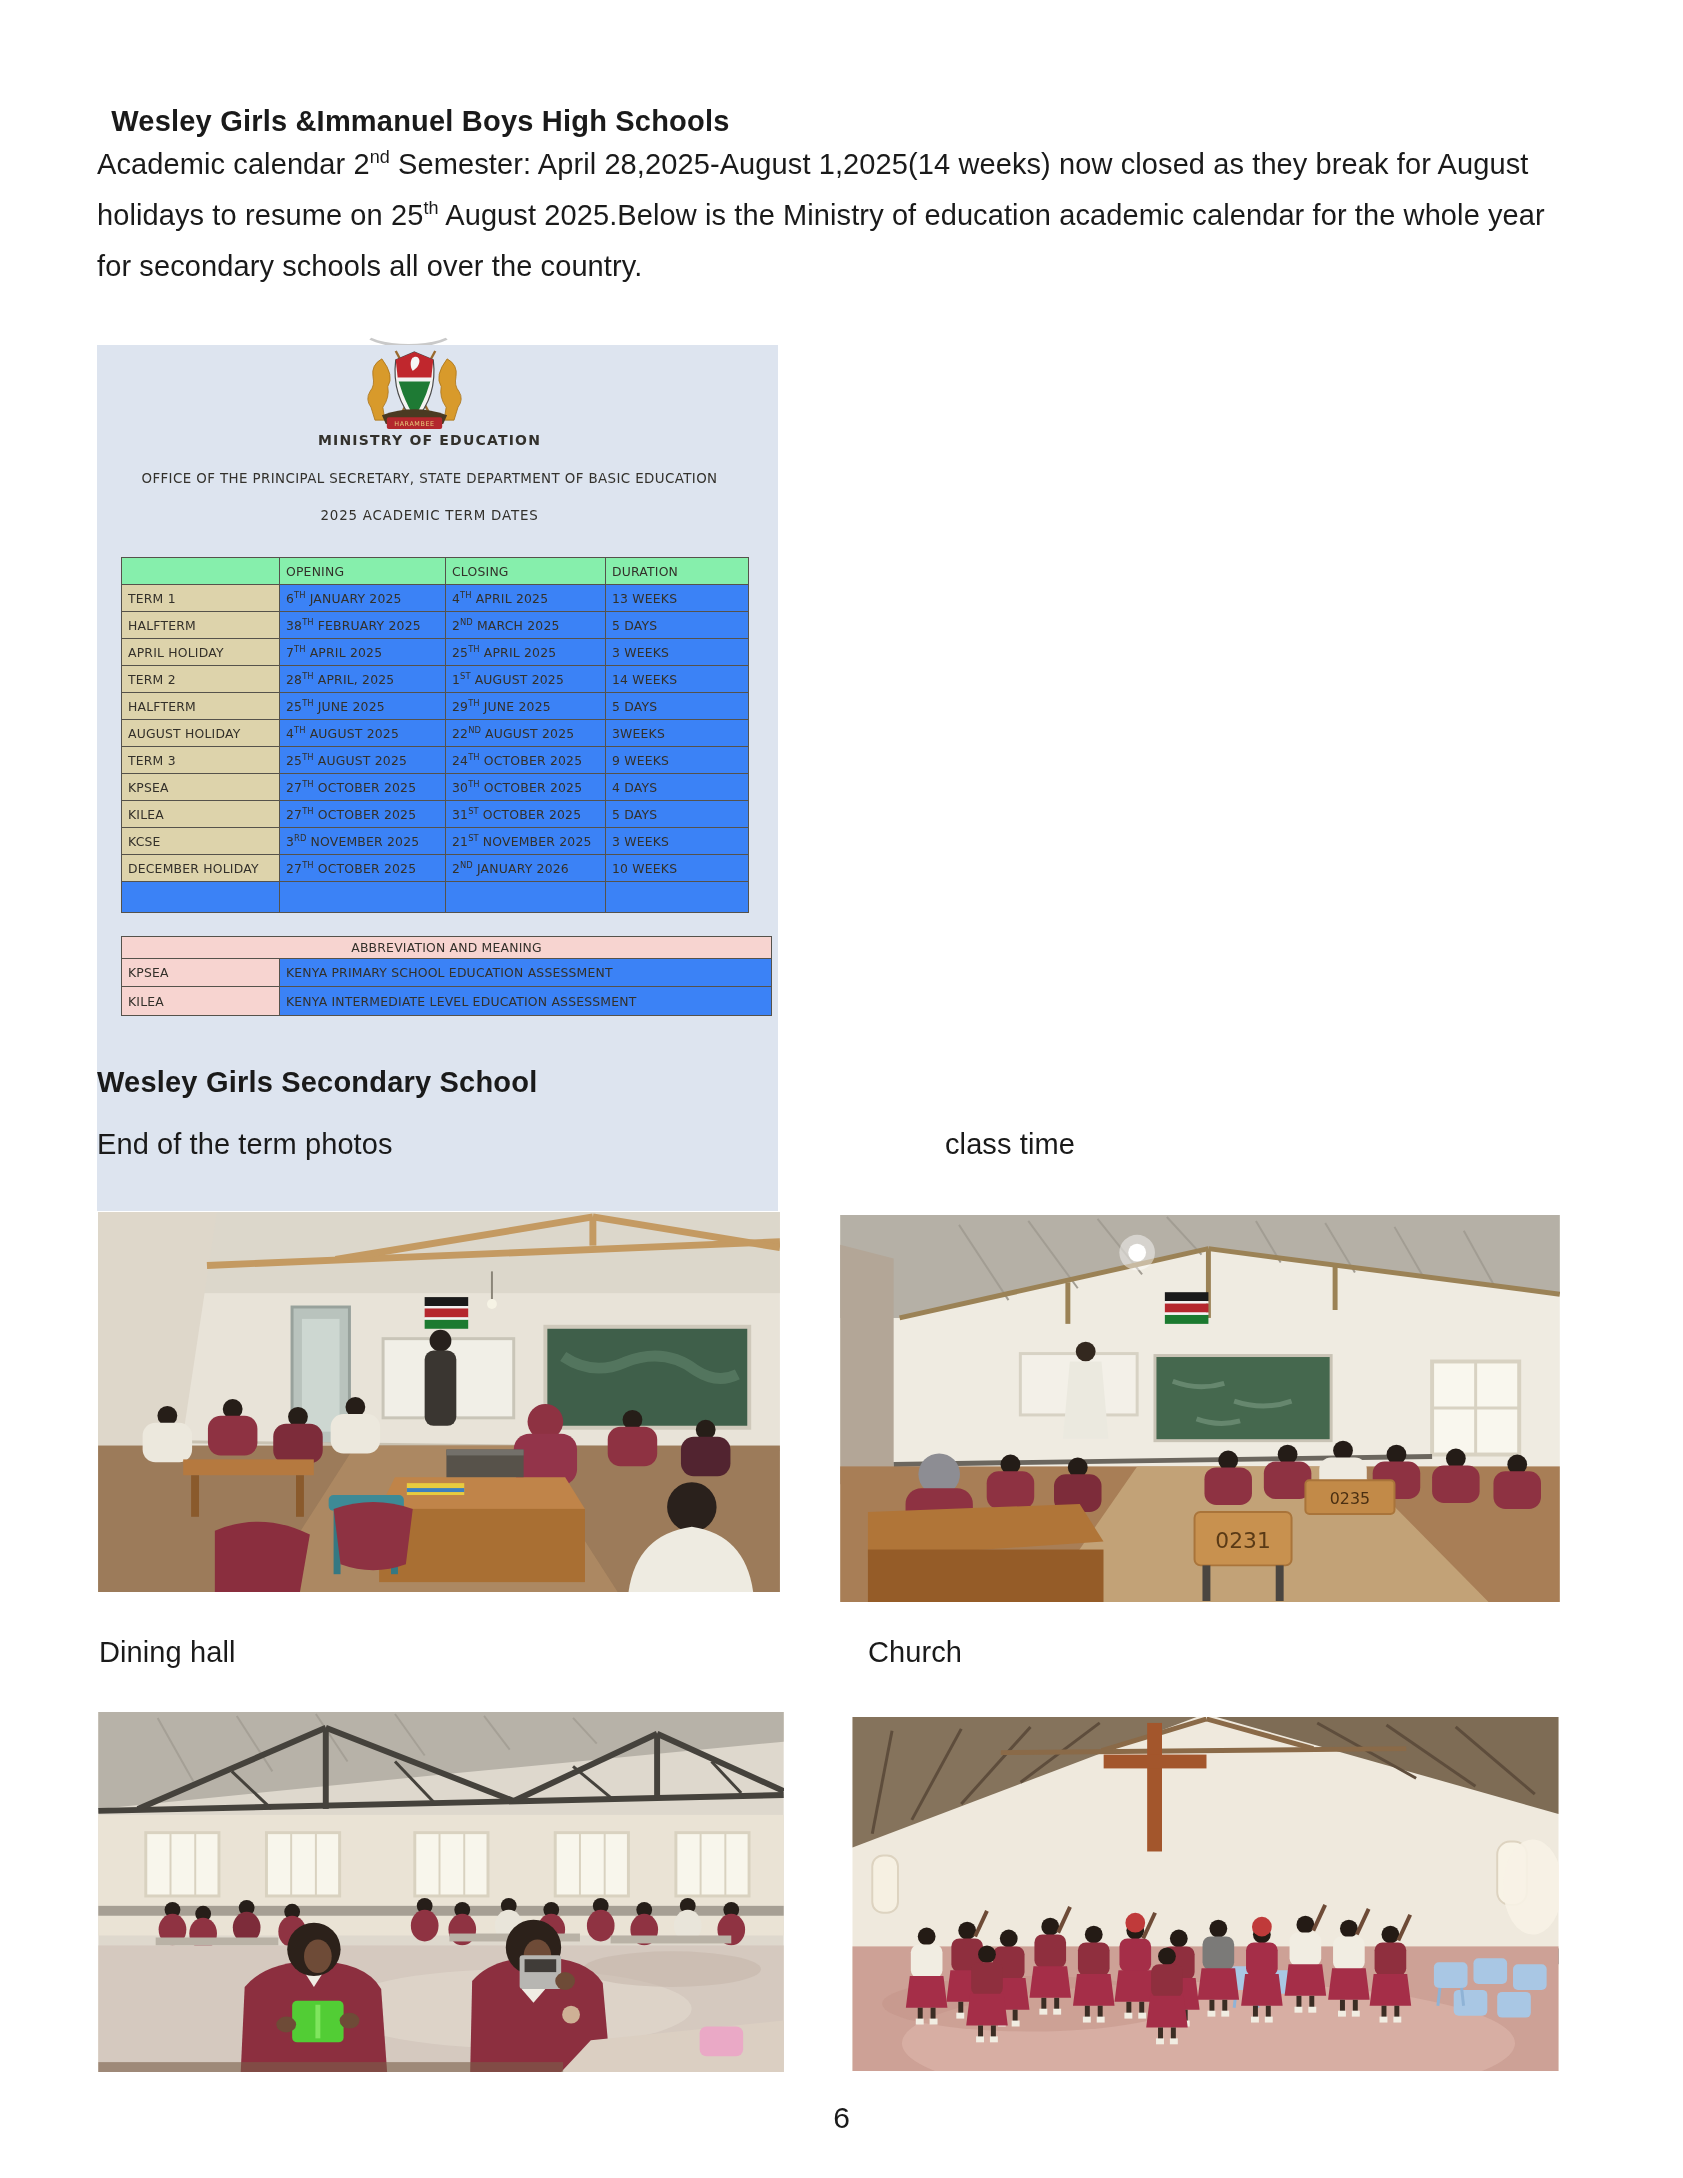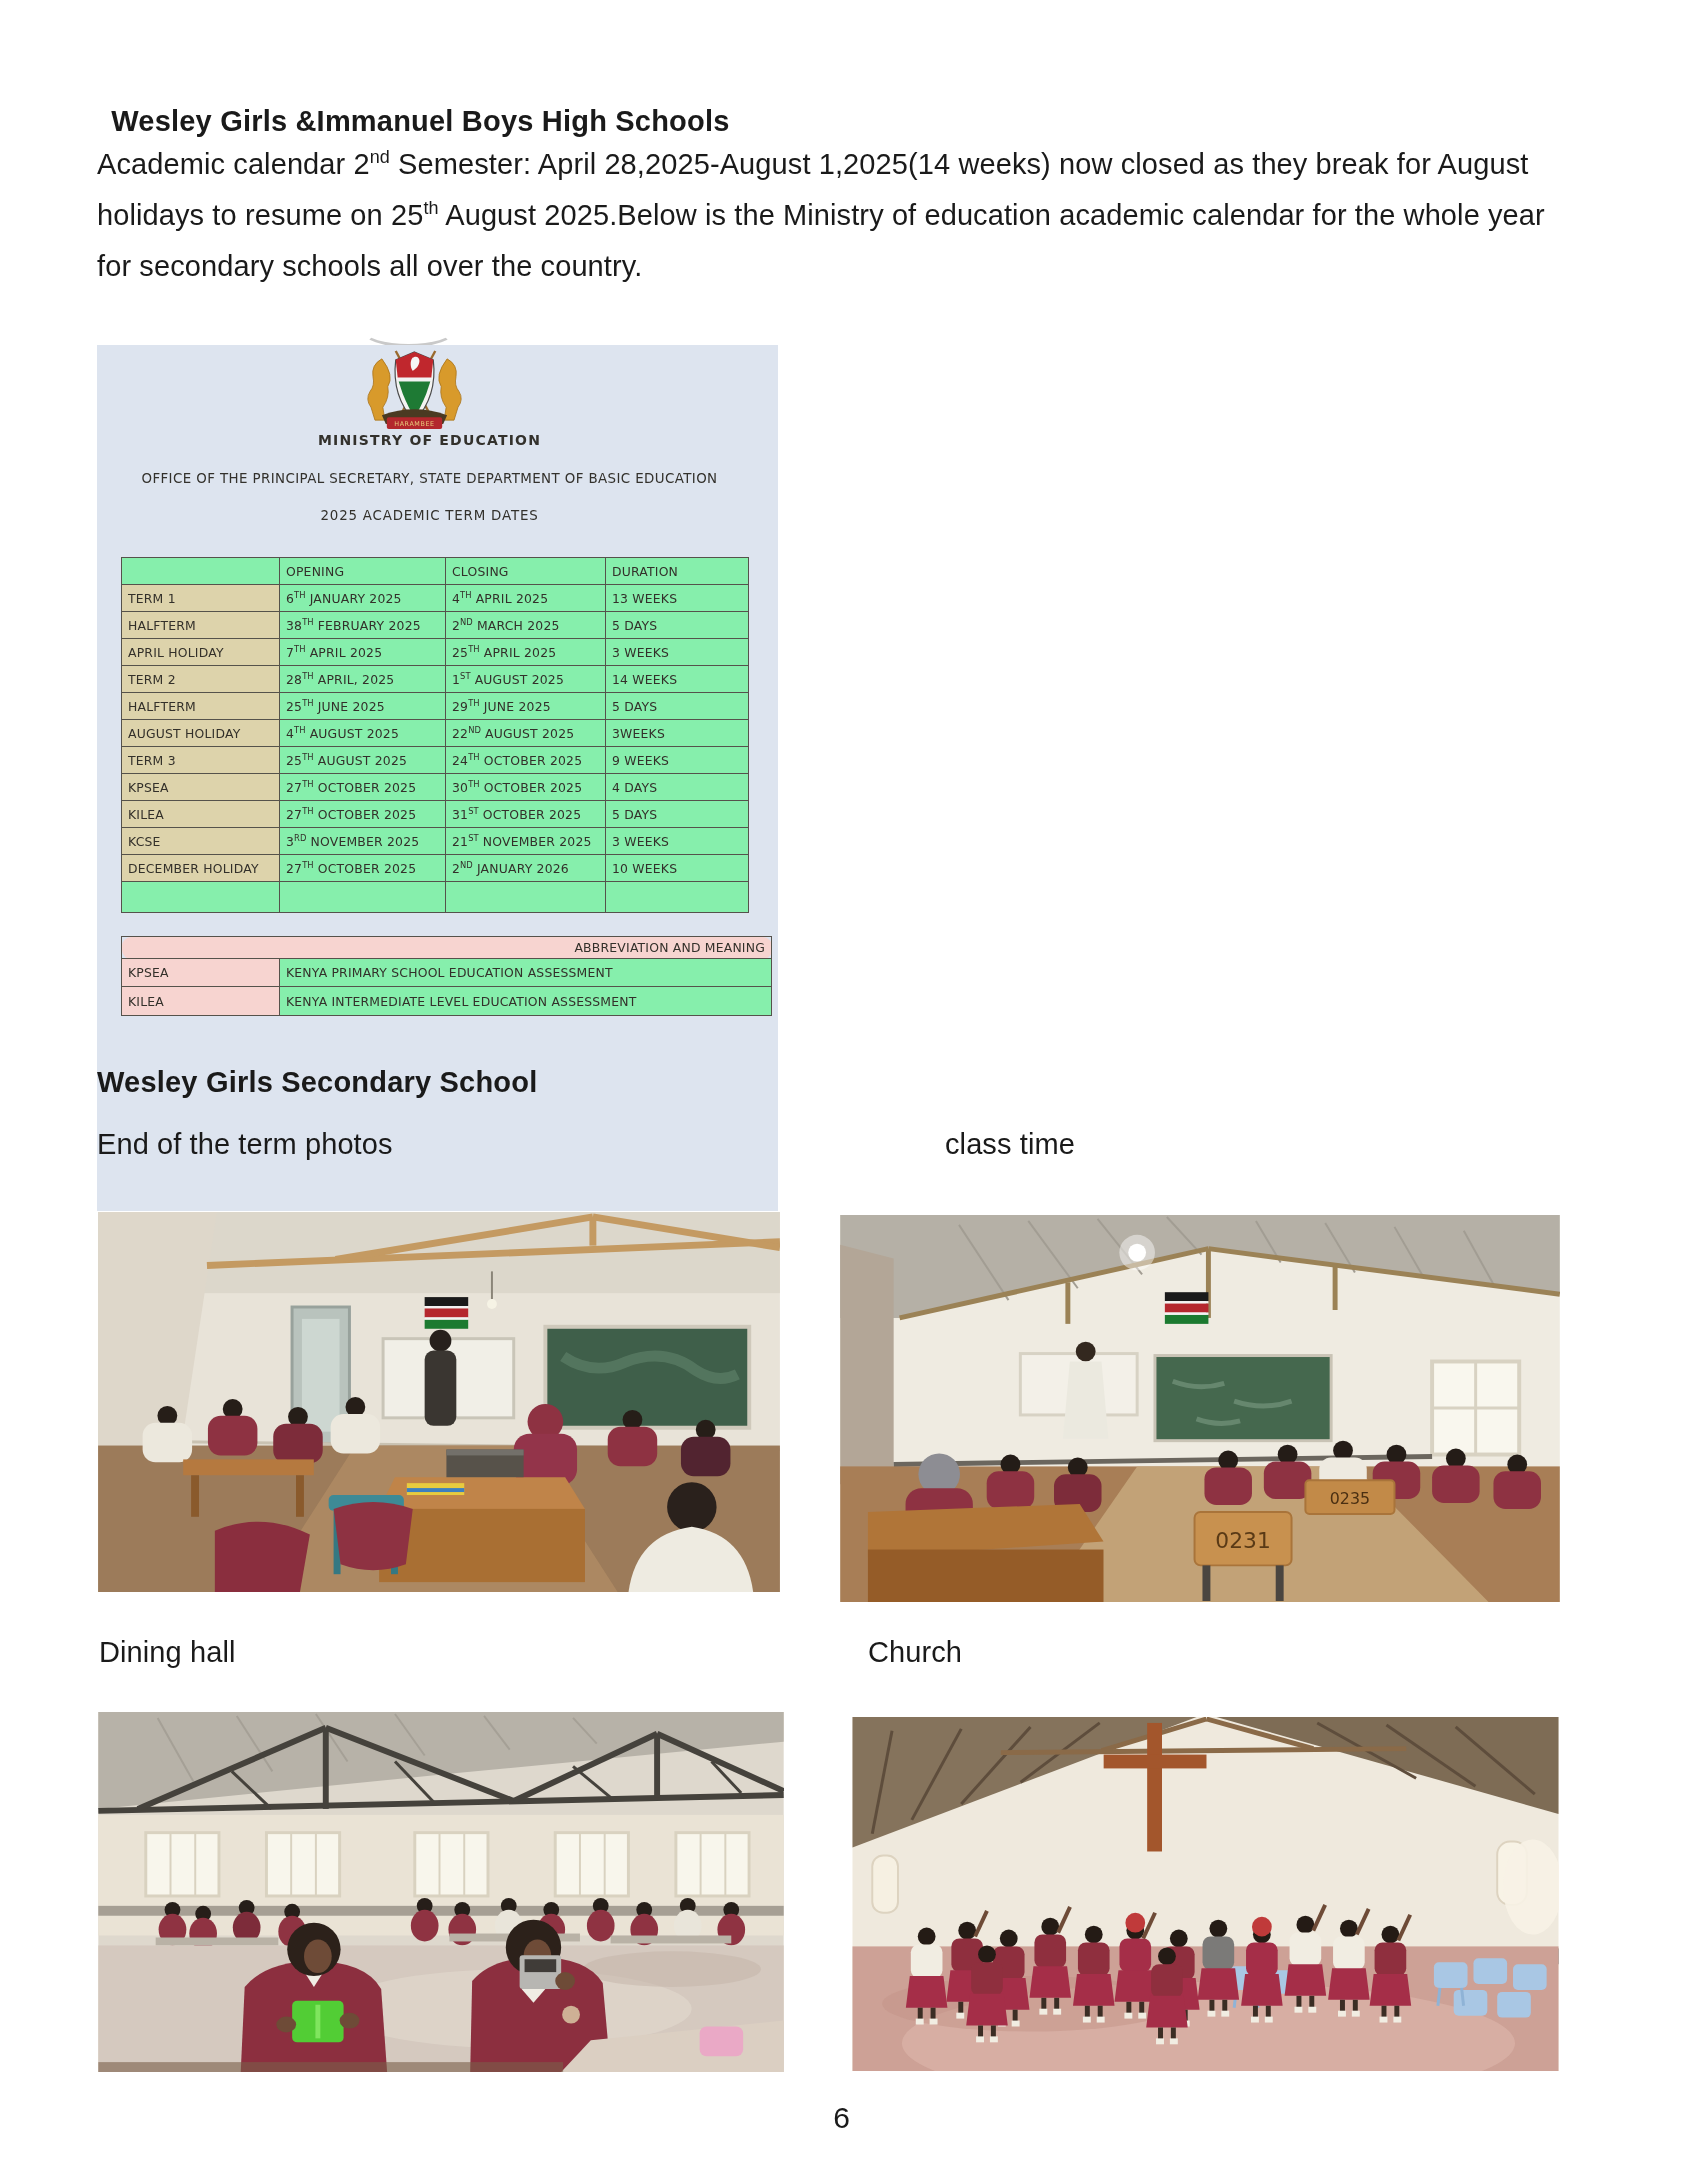--- a/index.html
+++ b/index.html
@@ -24,24 +24,24 @@
     border-collapse:collapse;table-layout:fixed;width:628px;
     font-family:"DejaVu Sans",sans-serif;font-size:12.4px;color:#33302a;
   }
   table.terms td{
     border:1.6px solid #55524b;padding:1px 6px;letter-spacing:0.2px;
     white-space:nowrap;overflow:hidden;vertical-align:middle;
   }
   table.terms tr{height:27px;}
   table.terms tr.blank{height:31px;}
   td.lab{background:#ddd3ab;}
-  td.dat{background:#86efac;}
+  td.dat{background:#3b82f6;}
   tr.hdr td{background:#86efac;}
   td.pink{background:#f7d4d0;}
-  td.abbr-head{background:#f7d4d0;text-align:right;padding-right:79px;border-radius:9px;}
+  td.abbr-head{background:#f7d4d0;text-align:center;padding-right:79px;}
   table.abbr{width:650px;}
   table.abbr tr{height:26px;}
   sup.ord{font-size:8.4px;vertical-align:super;letter-spacing:0;}
   .pagenum{font-size:30px;}
 </style>
 </head>
 <body>
 
 <div class="abs doc-h1" style="left:103px;top:105px;"> Wesley Girls &amp;Immanuel Boys High Schools</div>
 

